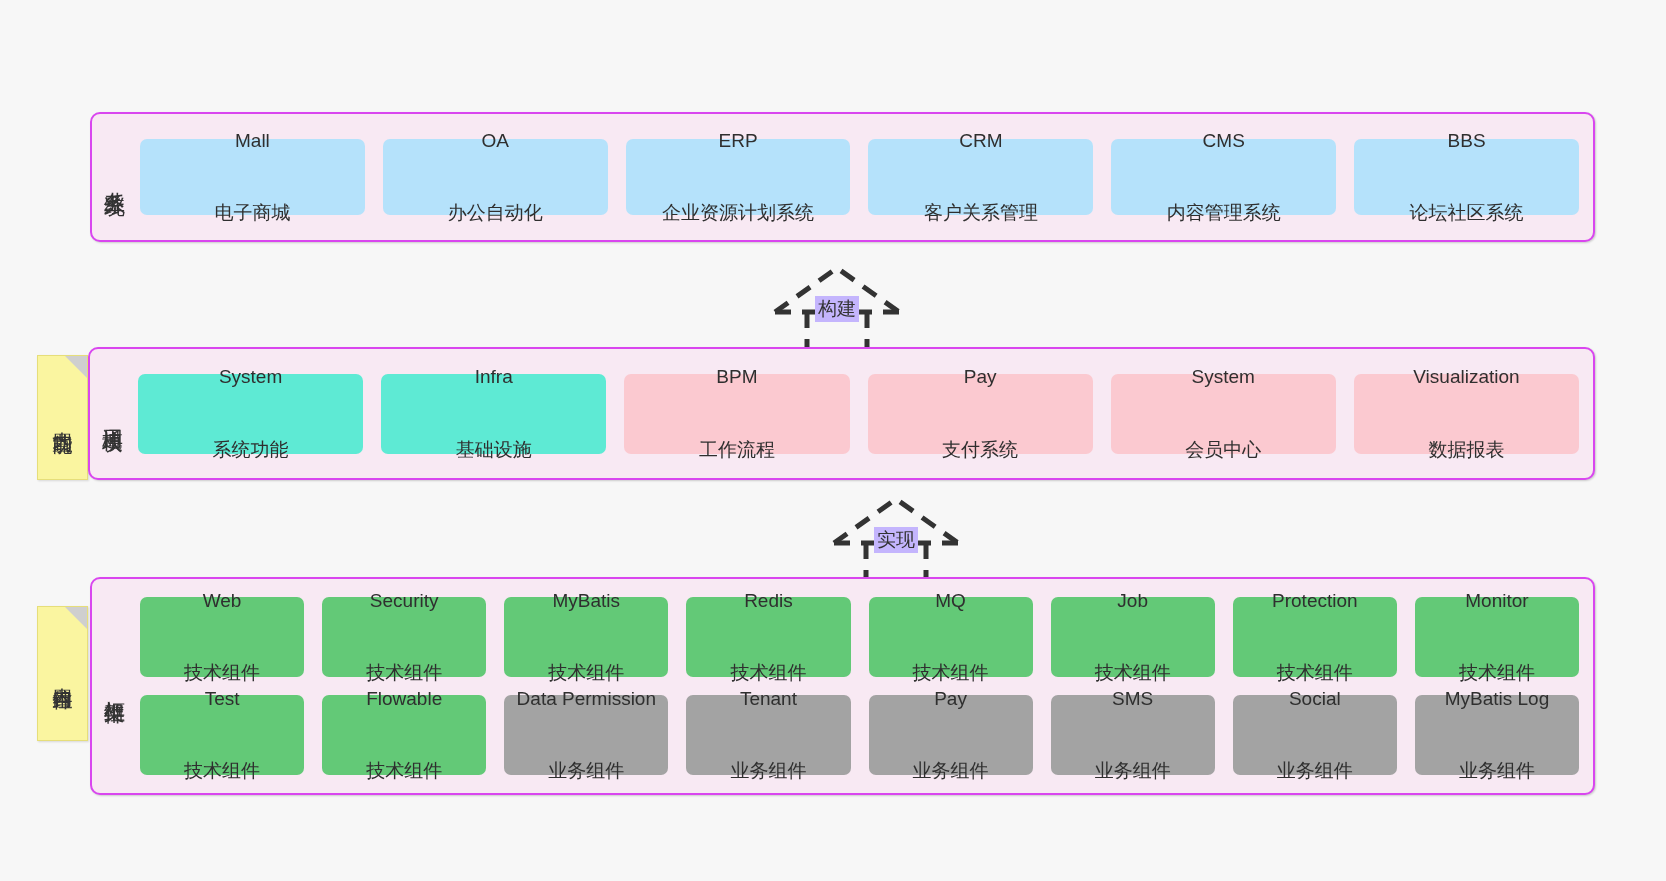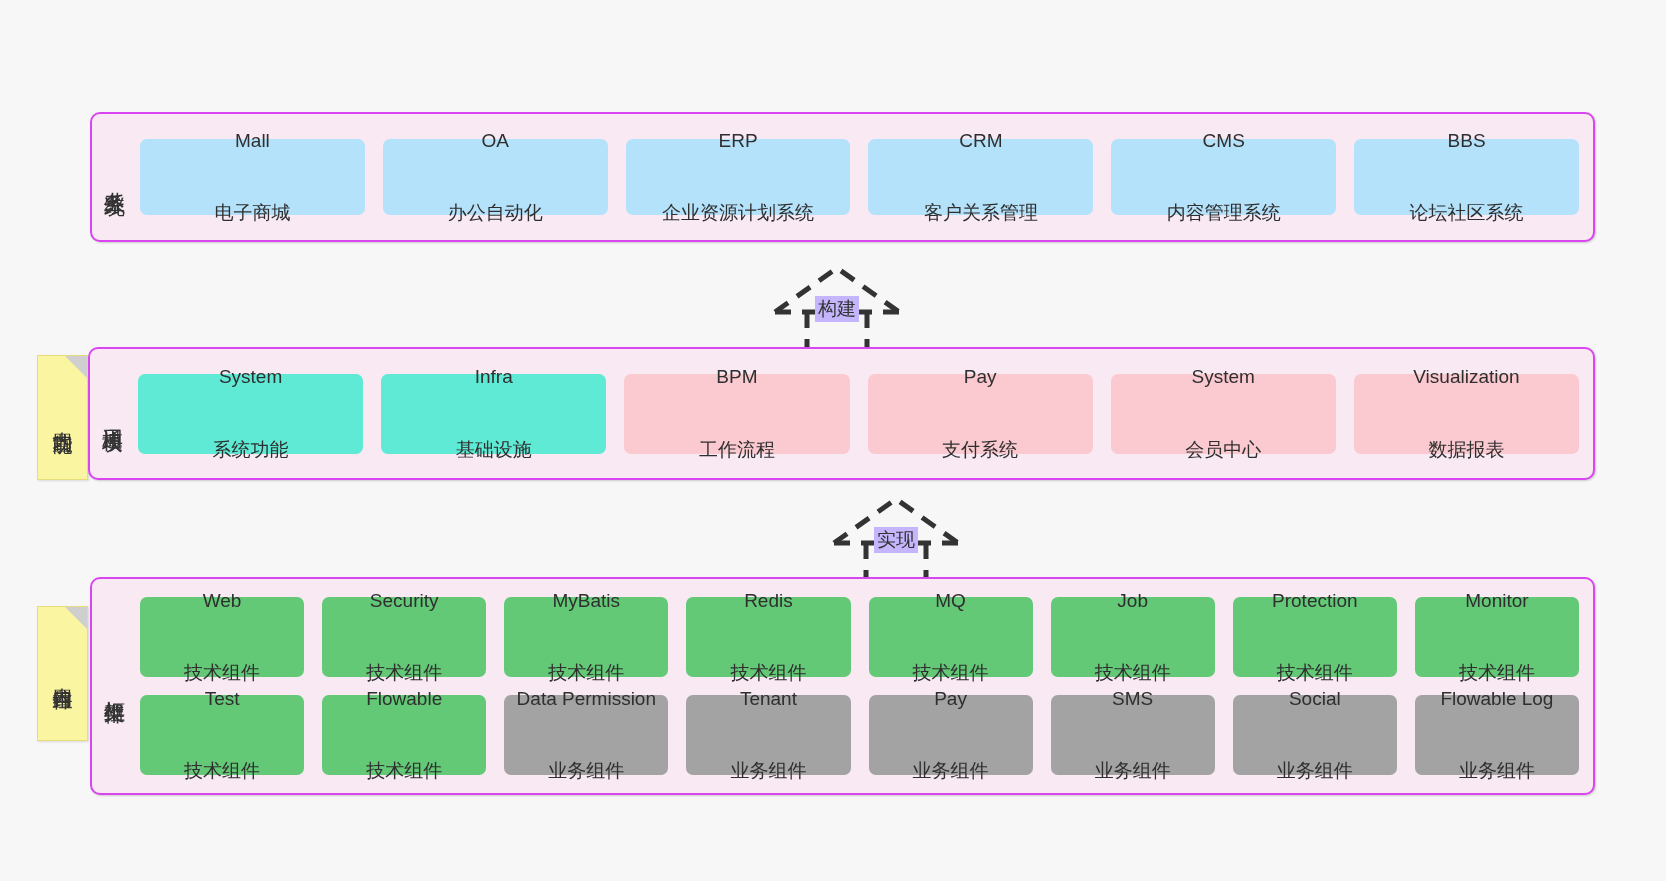--- a/index.html
+++ b/index.html
@@ -310,21 +310,21 @@
         </div>
         <div class="node lgreen">
           <span class="en">SMS</span>
           <span class="cn">业务组件</span>
         </div>
         <div class="node lgreen">
           <span class="en">Social</span>
           <span class="cn">业务组件</span>
         </div>
         <div class="node lgreen">
-          <span class="en">Flowable Log</span>
+          <span class="en">MyBatis Log</span>
           <span class="cn">业务组件</span>
         </div>
       </div>
 
     </div>
   </div>
 
 </div>
 
 </body></html>

